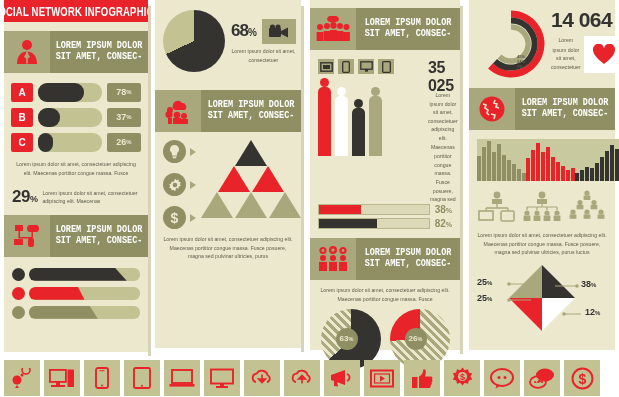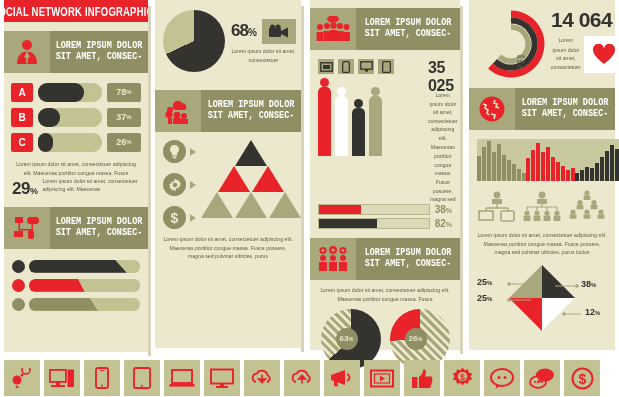--- a/index.html
+++ b/index.html
@@ -50,21 +50,21 @@
   .barrow { display:flex; align-items:center; height:20px; margin-bottom:5px; padding: 0 7px; }
   .blabel { width: 22px; height: 19px; background:#e8242a; color:#fff; font-weight:bold;
             font-size:10px; display:flex; align-items:center; justify-content:center; border-radius:2px;
             transform-origin:center; }
   .btrack { flex:1; height:19px; background:#c3c293; border-radius:9px; margin:0 5px; position:relative; }
   .bfill { height:19px; background:#343330; border-radius:9px; }
   .bpct { width:34px; height:19px; background:#8f8f63; color:#ece8cd; font-weight:bold; font-size:9px;
           display:flex; align-items:center; justify-content:center; border-radius:2px; }
   .bpct i { font-style: normal; font-size: 6px; }
 
-  .big29 { display:flex; padding: 3px 8px 0 8px; gap:5px; }
+  .big29 { display:flex; align-items:center; padding: 11px 8px 0 8px; gap:5px; }
   .big29 .n { font-size:17px; font-weight:bold; color:#343330; letter-spacing:-0.5px; }
   .big29 .n i { font-style:normal; font-size:9px; }
   .big29 .t { font-size:5.2px; line-height:7.4px; color:#5d5c48; transform:scaleY(1.15); }
 
   
   .arrowrow { display:flex; align-items:center; height:14px; margin-bottom:5px; padding:0 8px; }
   .dot { width:13px; height:13px; border-radius:50%; margin-right:4px; flex:none; }
   .atrack { flex:1; height:13px; background:#c3c293; border-radius:6px; position:relative; overflow:hidden; }
   .afill { height:13px; border-radius:6px 0 0 6px; position:relative; }
   .afill::after { content:''; position:absolute; right:-7px; top:0; width:0; height:0;

